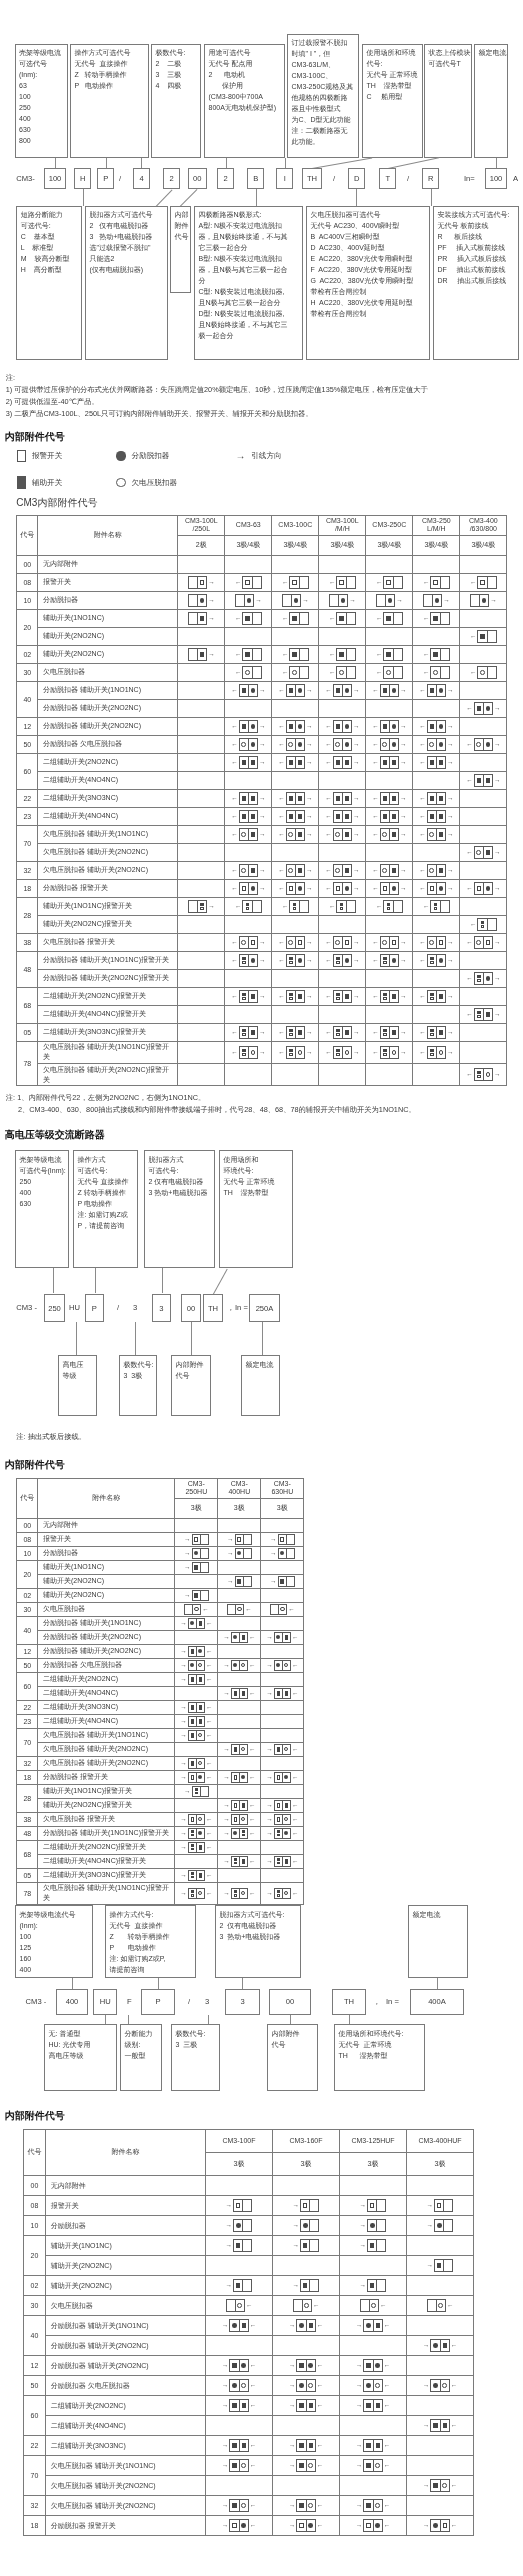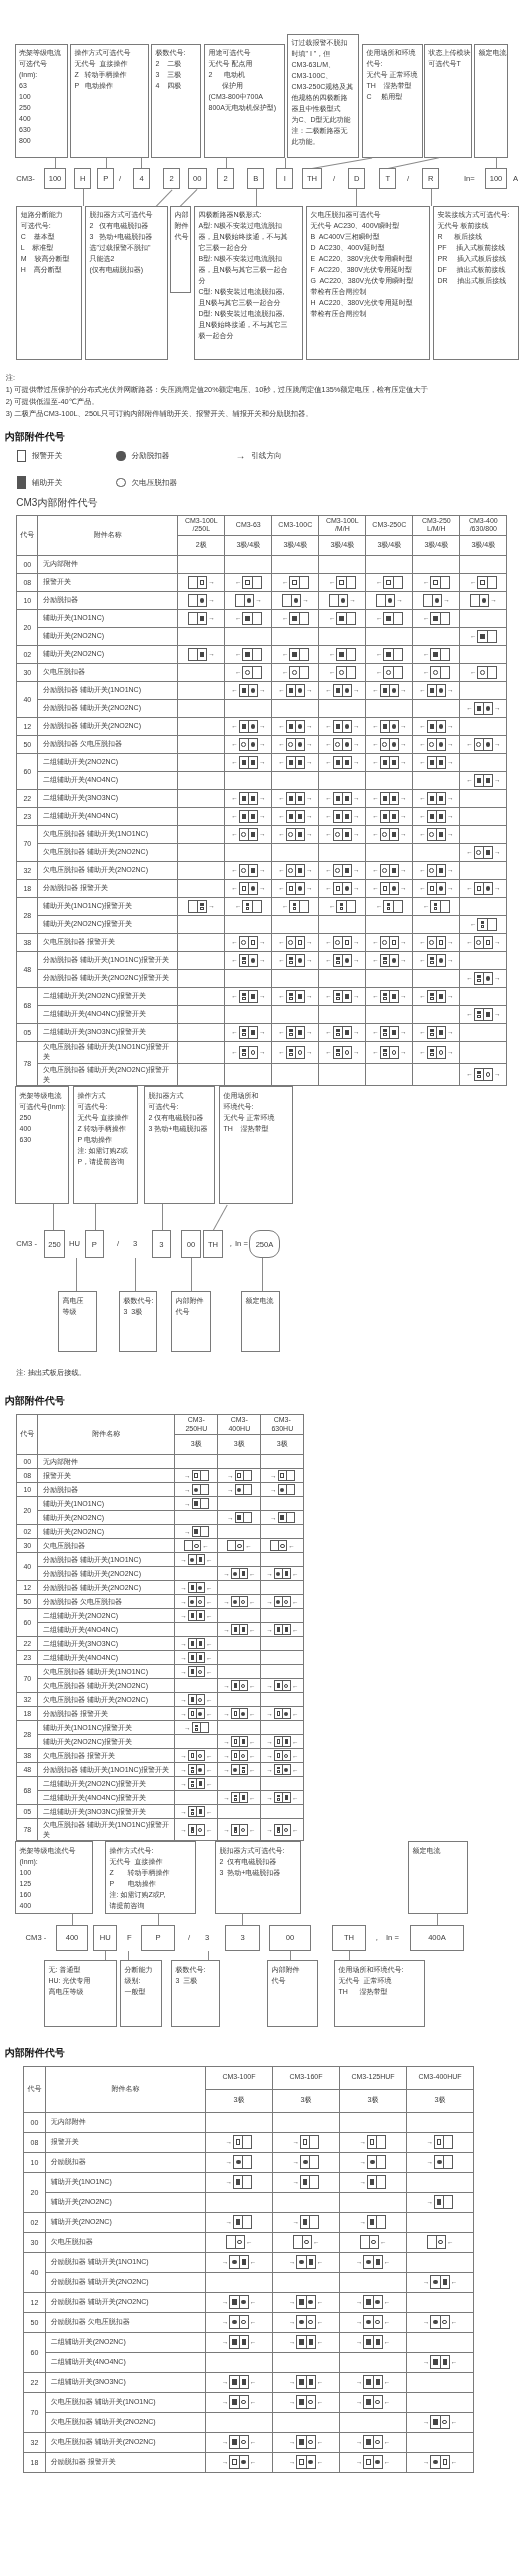--- a/index.html
+++ b/index.html
@@ -52,21 +52,21 @@
   #d2 [data-boxes="d2.top"] .obox:nth-child(1){left:15px;top:0;width:54px;height:118px;}
   #d2 [data-boxes="d2.top"] .obox:nth-child(2){left:73px;top:0;width:65px;height:118px;}
   #d2 [data-boxes="d2.top"] .obox:nth-child(3){left:144px;top:0;width:71px;height:118px;}
   #d2 [data-boxes="d2.top"] .obox:nth-child(4){left:219px;top:0;width:74px;height:118px;}
   #d2 .codeline{top:144px;height:28px;}
   #d2 .tok:nth-child(1){left:16.3px;} #d2 .tok:nth-child(2){left:44px;width:21px;}
   #d2 .tok:nth-child(3){left:69px;} #d2 .tok:nth-child(4){left:85px;width:18.6px;}
   #d2 .tok:nth-child(5){left:117px;} #d2 .tok:nth-child(6){left:133px;}
   #d2 .tok:nth-child(7){left:152px;width:18.6px;} #d2 .tok:nth-child(8){left:181px;width:20px;}
   #d2 .tok:nth-child(9){left:203px;width:20px;} #d2 .tok:nth-child(10){left:227px;}
-  #d2 .tok:nth-child(11){left:235px;} #d2 .tok:nth-child(12){left:249px;width:31px;border-radius:11px;}
+  #d2 .tok:nth-child(11){left:235px;} #d2 .tok:nth-child(12){left:249px;width:31px;}
   #d2 [data-boxes="d2.bottom"] .obox:nth-child(1){left:58px;top:205px;width:39px;height:61px;}
   #d2 [data-boxes="d2.bottom"] .obox:nth-child(2){left:119px;top:205px;width:38px;height:61px;}
   #d2 [data-boxes="d2.bottom"] .obox:nth-child(3){left:171px;top:205px;width:40px;height:61px;}
   #d2 [data-boxes="d2.bottom"] .obox:nth-child(4){left:241px;top:205px;width:39px;height:61px;}
   #d2 .dnote{position:absolute;left:16.3px;top:282px;font-size:7.3px;}
   
   #d3 [data-boxes="d3.top"] .obox:nth-child(1){left:15px;top:0;width:78px;height:73px;}
   #d3 [data-boxes="d3.top"] .obox:nth-child(2){left:105px;top:0;width:91px;height:73px;}
   #d3 [data-boxes="d3.top"] .obox:nth-child(3){left:215px;top:0;width:86px;height:73px;}
   #d3 [data-boxes="d3.top"] .obox:nth-child(4){left:408px;top:0;width:60px;height:73px;}
@@ -1959,21 +1959,23 @@
                   <span class="dcell">
                     <span class="sym-U"></span>
                   </span>
                 </span>
                 <span class="arr">→</span>
               </span></td>
           </tr>
         </tbody>
       </table>
     </div>
+  <div class="notes"><div class="note-line">注: 1、内部附件代号22，左侧为2NO2NC，右侧为1NO1NC。</div><div class="note-line">      2、CM3-400、630、800抽出式接线和内部附件带接线端子排时，代号28、48、68、78的辅报开关中辅助开关为1NO1NC。</div></div>
 
+  <div class="h-big">高电压等级交流断路器</div>
   <section class="diagram" id="d2">
     <div data-boxes="d2.top">
         <div class="obox">
           <div class="obox-line">壳架等级电流</div>
           <div class="obox-line">可选代号(Inm):</div>
           <div class="obox-line">250</div>
           <div class="obox-line">400</div>
           <div class="obox-line">630</div>
         </div>
         <div class="obox">

